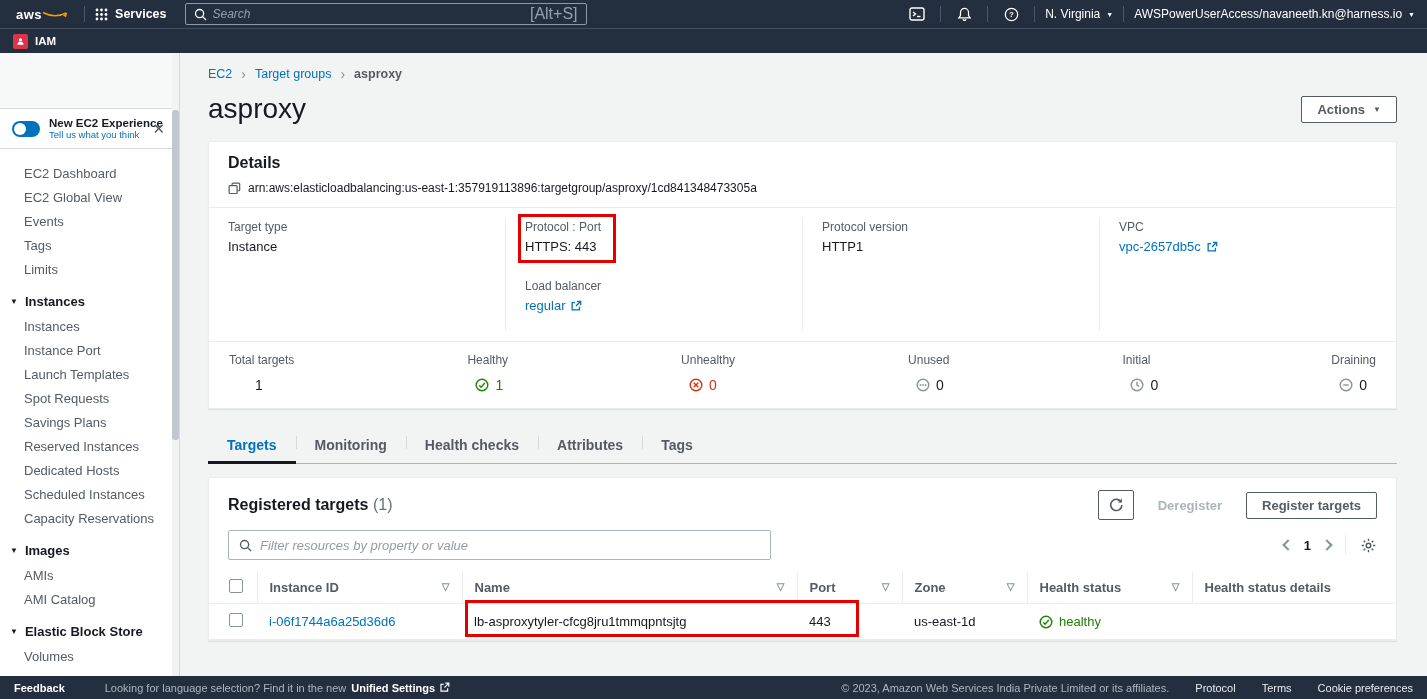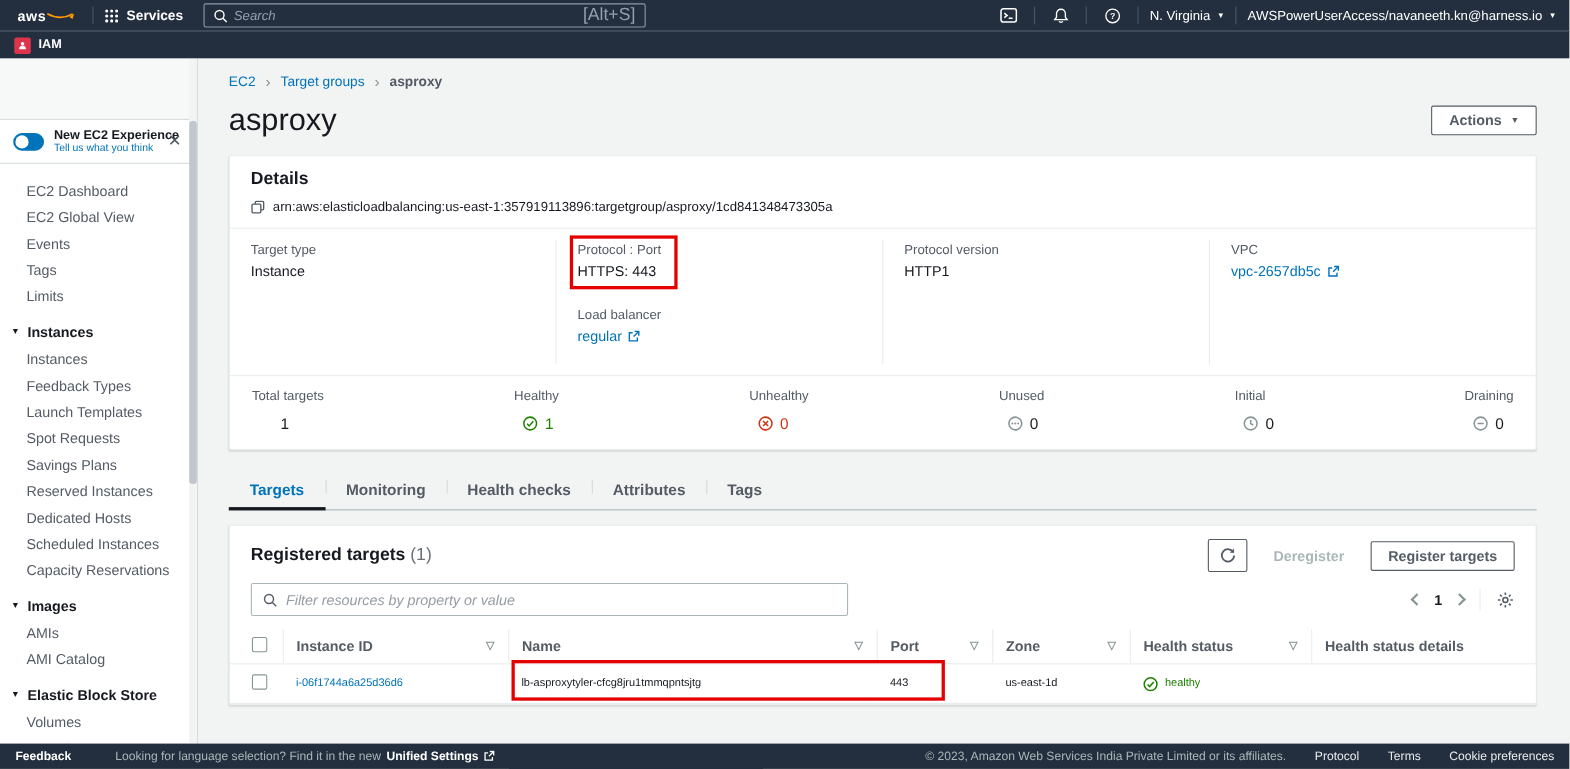--- a/index.html
+++ b/index.html
@@ -101,21 +101,21 @@
   .chev.left{transform:rotate(-135deg)}
   .chev.right{transform:rotate(45deg)}
   .page-num{font-size:13px;font-weight:700;color:#16191f;cursor:pointer}
   .pager-div{width:1px;height:20px;background:#eaeded;margin:0 2px}
   .gear{cursor:pointer;display:flex;align-items:center}
 
   table{width:100%;border-collapse:collapse;table-layout:fixed}
   th{font-size:13px;font-weight:700;color:#545b64;text-align:left;padding:7px 12px;border-bottom:1px solid #eaeded}
   th + th{border-left:1px solid #eaeded}
   th .sort{float:right;color:#879596;font-size:10px;cursor:pointer;margin-top:1px}
-  td{font-size:10px;color:#16191f;padding:9px 12px;border-bottom:1px solid #eaeded;background:#fff;white-space:nowrap;overflow:hidden}
+  td{font-size:13px;color:#16191f;padding:9px 12px;border-bottom:1px solid #eaeded;background:#fff;white-space:nowrap;overflow:hidden}
   .cb{width:14px;height:14px;border:1px solid #879596;border-radius:2px;background:#fff;display:inline-block;cursor:pointer}
   .id-link{color:#0073bb;cursor:pointer}
   .healthy-cell{display:flex;align-items:center;gap:6px;color:#1d8102}
   .row-annotation{position:absolute;left:256px;top:122px;width:394px;height:37px;border:3px solid #e50000;pointer-events:none;z-index:3}
 
   
   .footer{position:absolute;left:0;right:0;bottom:0;height:23px;background:#232f3e;display:flex;align-items:center;padding:0 14px;z-index:6}
   .footer-feedback{color:#fff;font-size:11px;font-weight:700;cursor:pointer;margin-right:40px}
   .footer-lang{color:#aab7b8;font-size:11px;display:flex;align-items:center;gap:5px}
   .footer-unified{color:#fff;font-weight:700;cursor:pointer;display:inline-flex;align-items:center;gap:4px}
@@ -224,21 +224,21 @@
       <li class="nav-item">EC2 Dashboard</li>
       <li class="nav-item">EC2 Global View</li>
       <li class="nav-item">Events</li>
       <li class="nav-item">Tags</li>
       <li class="nav-item">Limits</li>
       <li class="nav-section">
           <span class="tri">▼</span>
           <span>Instances</span>
         </li>
       <li class="nav-item">Instances</li>
-      <li class="nav-item">Feedback Types</li>
+      <li class="nav-item">Instance Port</li>
       <li class="nav-item">Launch Templates</li>
       <li class="nav-item">Spot Requests</li>
       <li class="nav-item">Savings Plans</li>
       <li class="nav-item">Reserved Instances</li>
       <li class="nav-item">Dedicated Hosts</li>
       <li class="nav-item">Scheduled Instances</li>
       <li class="nav-item">Capacity Reservations</li>
       <li class="nav-section">
           <span class="tri">▼</span>
           <span>Images</span>

